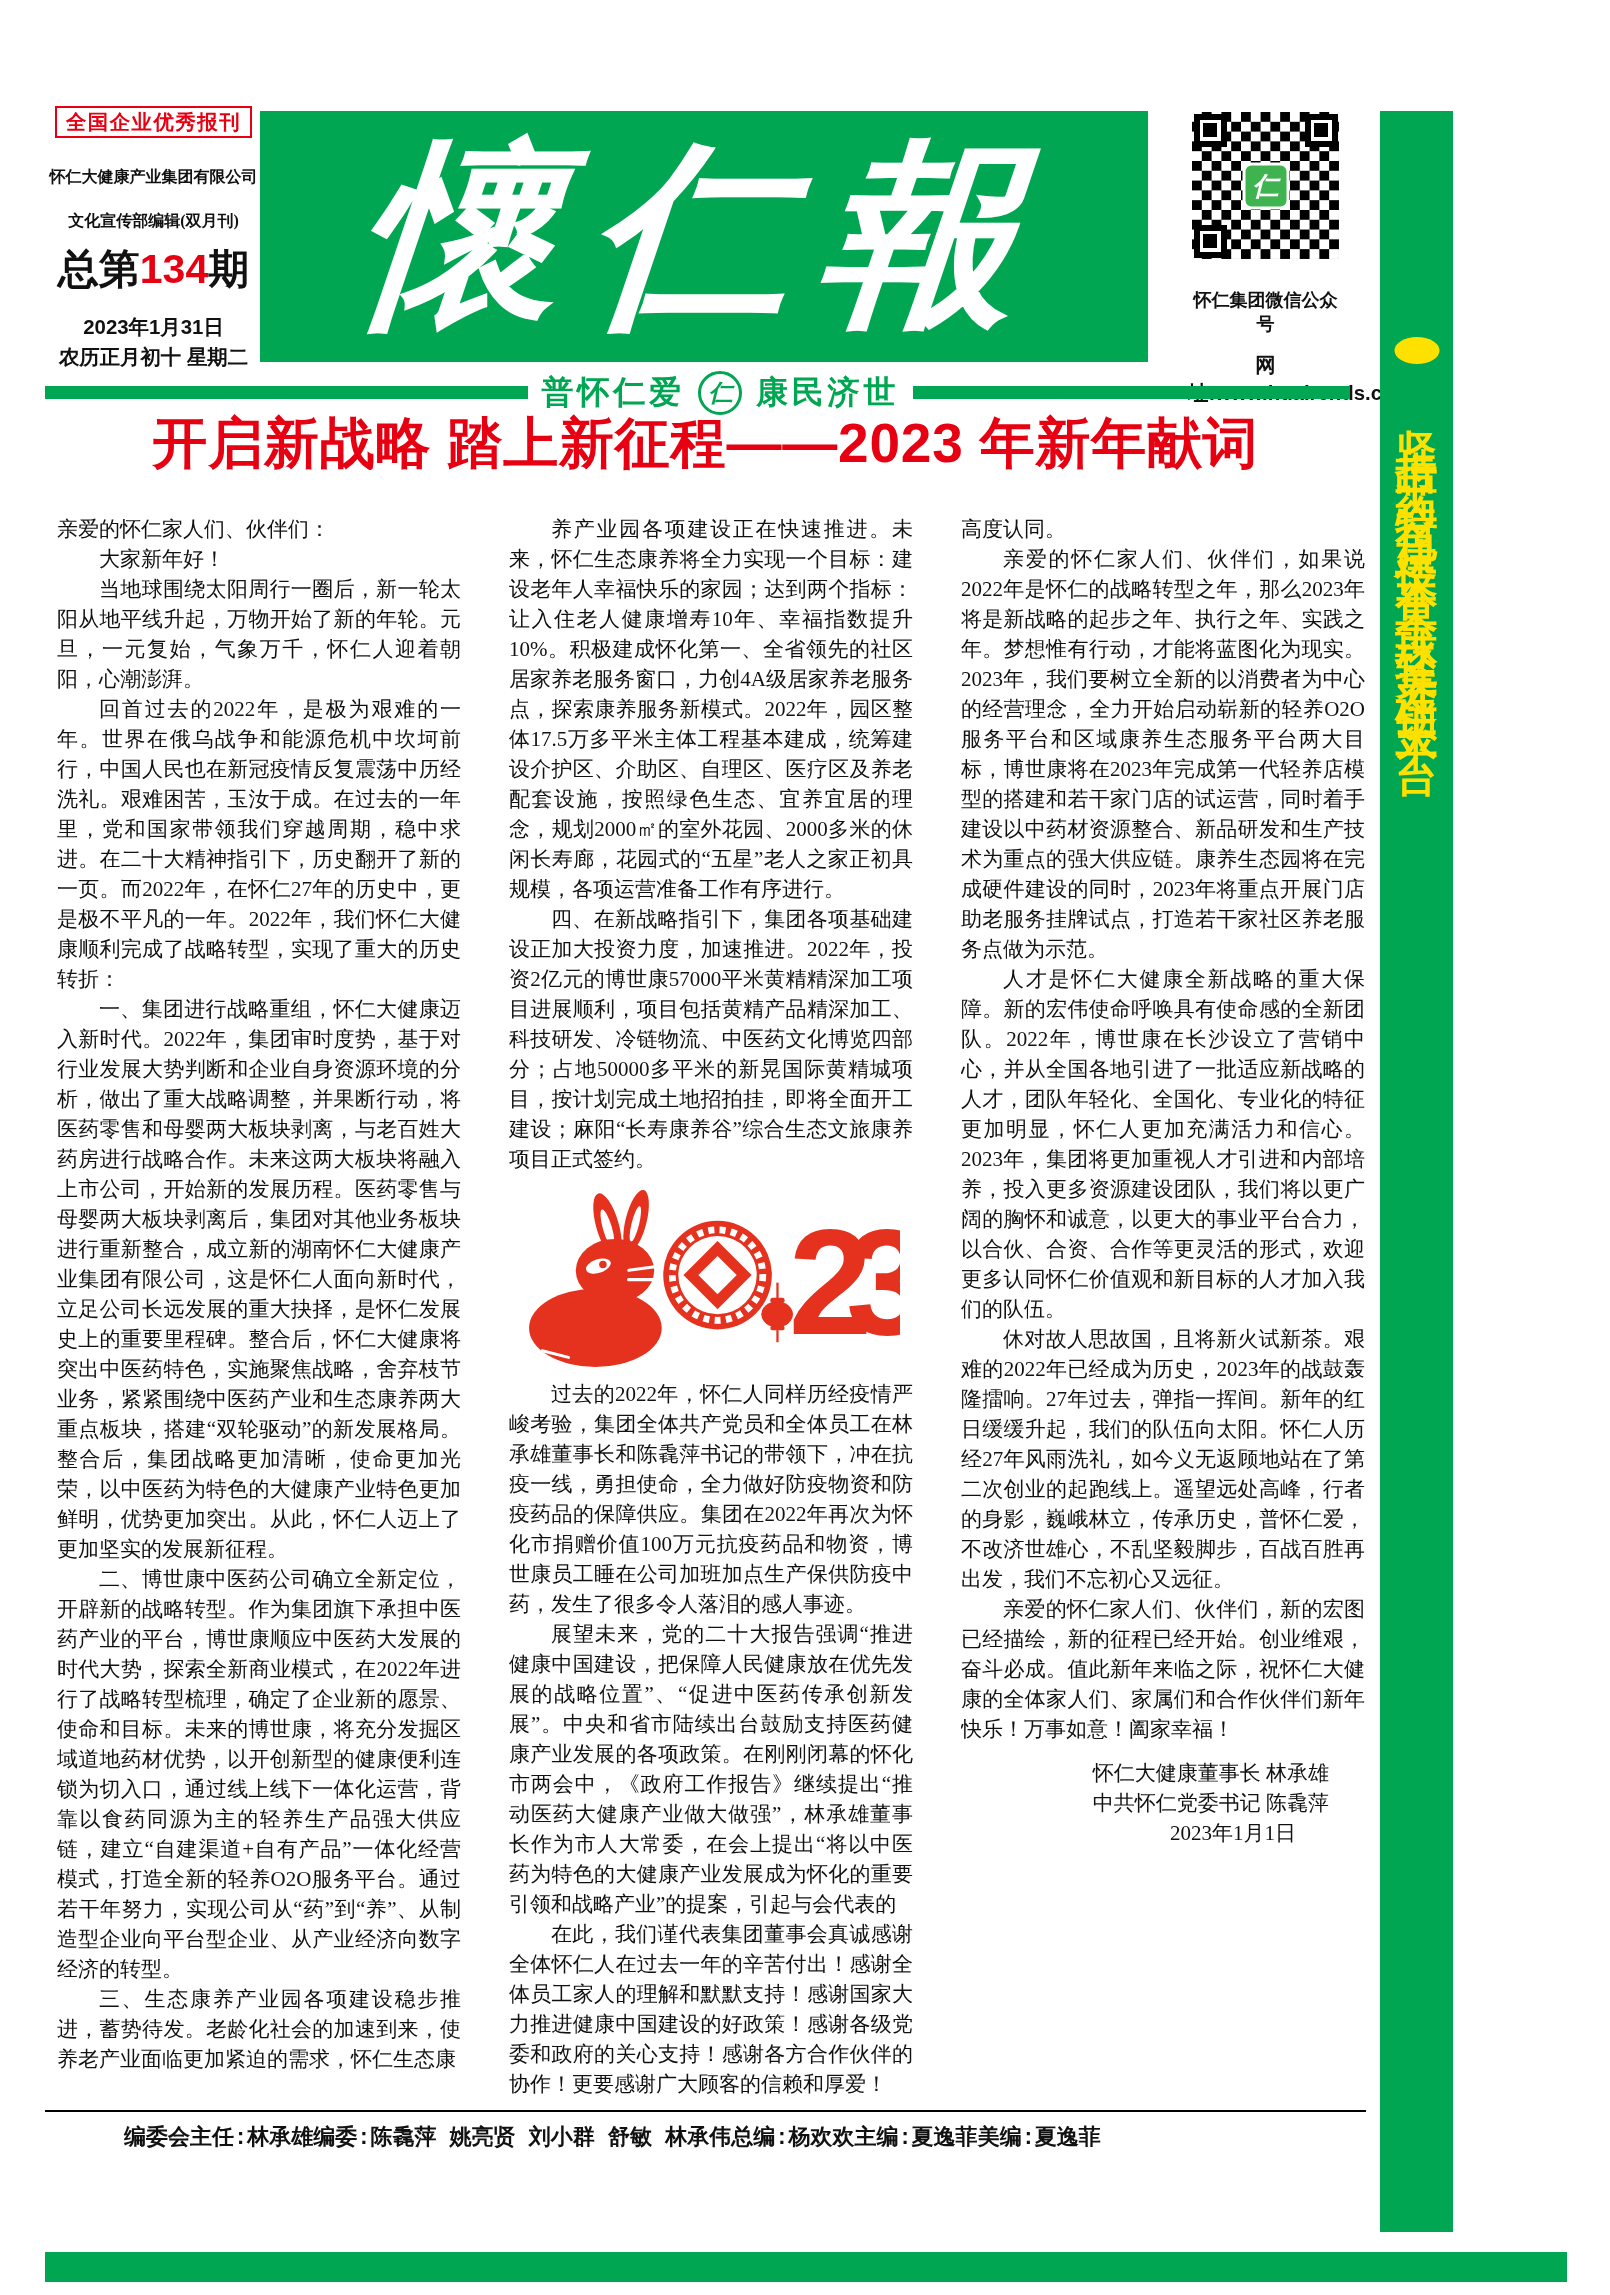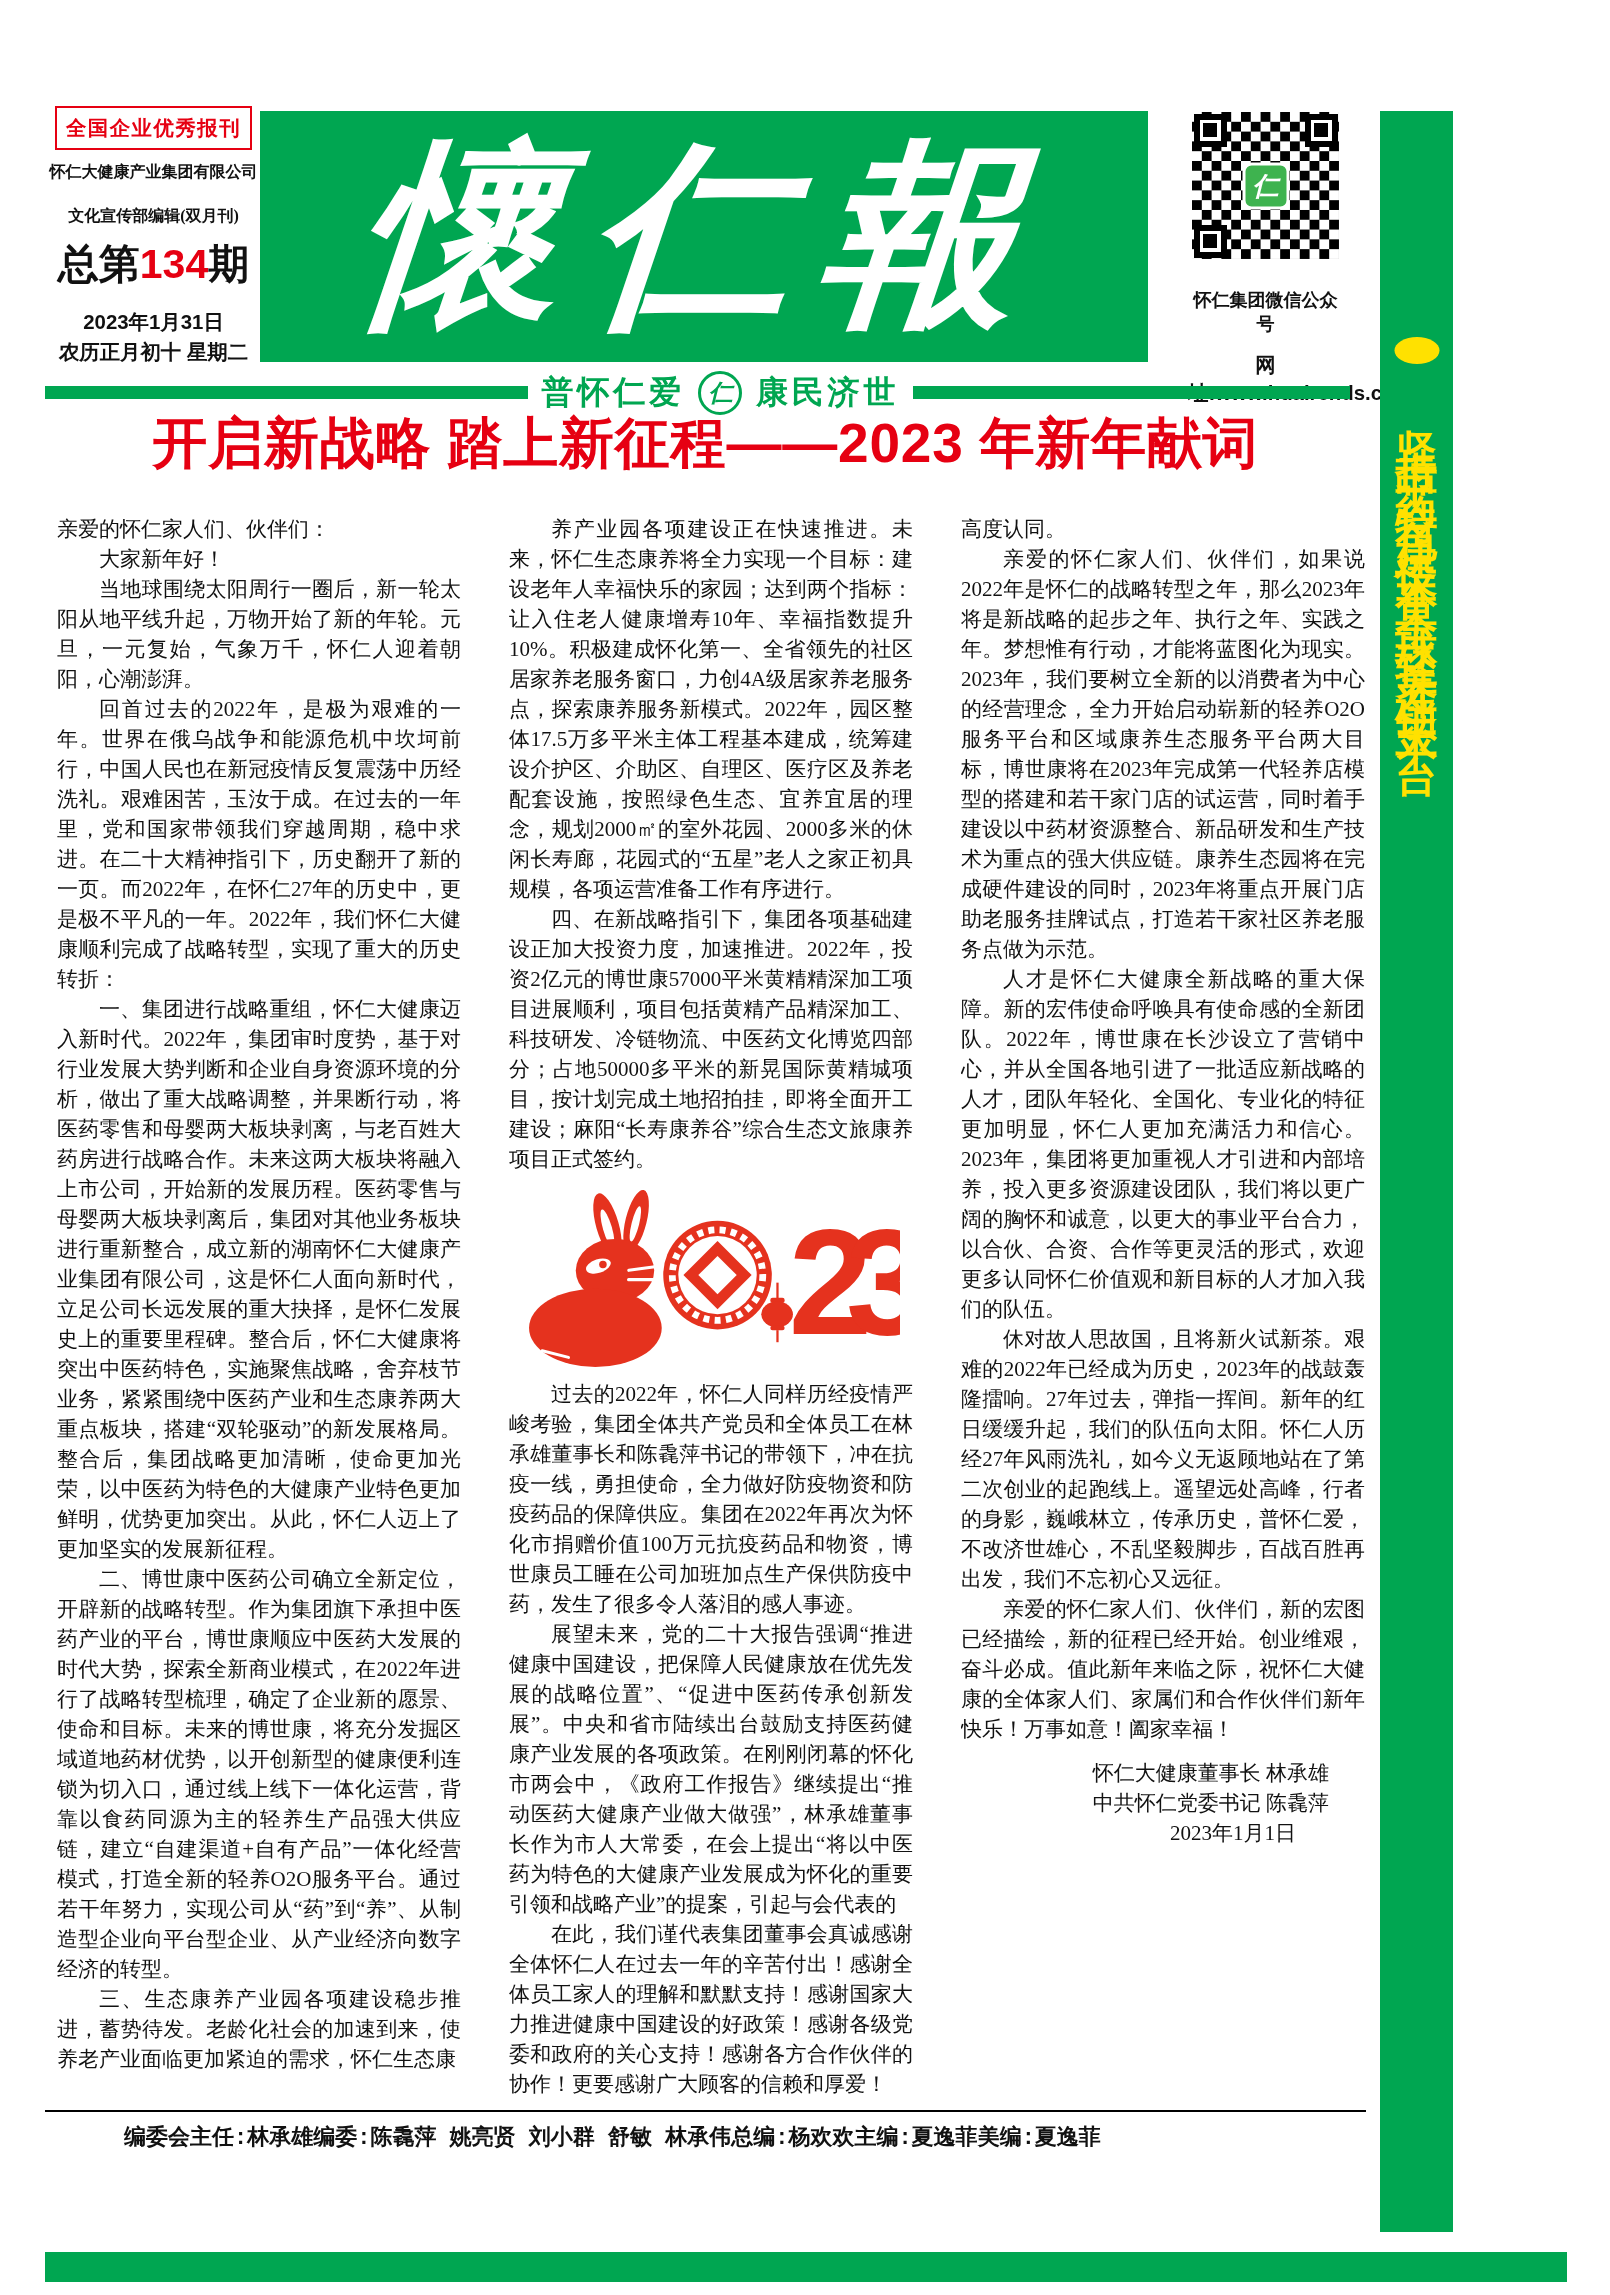--- a/index.html
+++ b/index.html
@@ -2,22 +2,22 @@
 <html style="font-size:12px"><head>
 <meta charset="utf-8">
 <style>
   html,body{margin:0;padding:0;background:#888;}
   .page{position:relative;width:1610px;height:2295px;background:#fff;overflow:hidden;
         font-family:"Liberation Serif","DejaVu Serif",serif;color:#111;}
 
   
   .hdr-left{position:absolute;left:44px;top:106px;width:219px;text-align:center;}
   .award-box{display:inline-block;border:2.3px solid #e60012;color:#e60012;font-weight:bold;
-             font-size:20.4px;padding:6px 9px;font-family:"Liberation Sans",sans-serif;letter-spacing:1.5px;}
-  .company{margin-top:12px;font-weight:bold;font-size:16px;font-family:"Liberation Sans",sans-serif;}
+             font-size:20.4px;padding:0 9px;font-family:"Liberation Sans",sans-serif;letter-spacing:1.5px;}
+  .company{margin-top:29px;font-weight:bold;font-size:16px;font-family:"Liberation Sans",sans-serif;}
   .edition{margin-top:22.6px;font-weight:bold;font-size:16px;font-family:Liberation Serif, serif;}
   .issue{margin-top:10.6px;font-weight:bold;font-size:41px;font-family:"Liberation Sans",sans-serif;}
   .issue .red{color:#e60012;}
   .hdate{margin-top:4.5px;font-weight:bold;font-size:20.4px;line-height:1.25;font-family:"Liberation Sans",sans-serif;}
   .hdate.first{margin-top:18px;}
 
   
   .title-box{position:absolute;left:260px;top:111px;width:888px;height:251px;background:#00a651;
              display:flex;align-items:center;justify-content:center;overflow:hidden;}
   .calligraphy{color:#fff;font-size:200px;font-weight:bold;font-style:italic;letter-spacing:29px;

